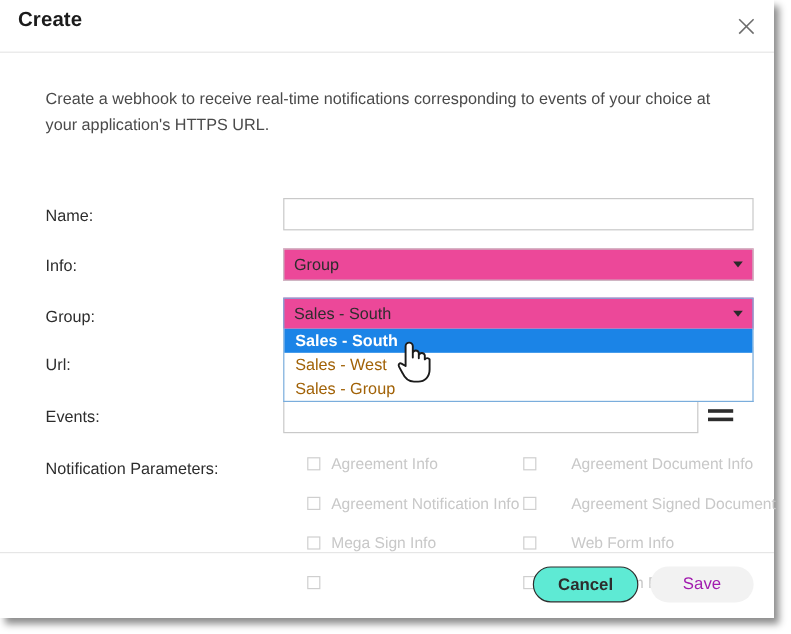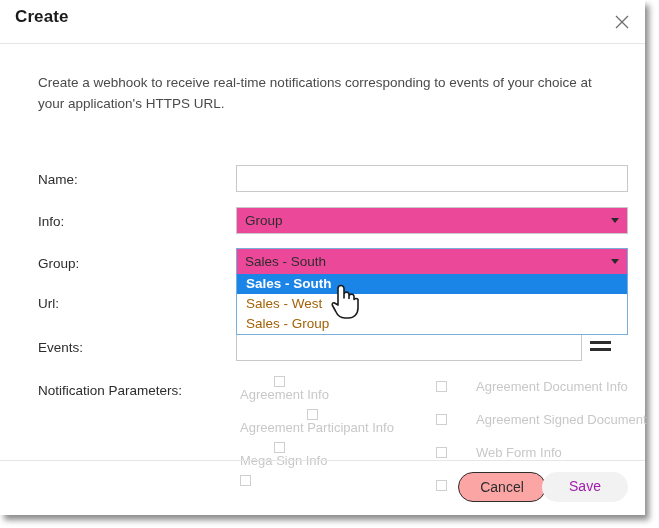--- a/index.html
+++ b/index.html
@@ -189,21 +189,21 @@
     position: relative;
     height: 33px;
   }
   .param-cell {
     position: absolute;
     top: 0;
     display: flex;
     align-items: center;
     height: 20px;
   }
-  .param-cell.col1 { left: 4px; flex-direction: column; }
+  .param-cell.col1 { left: 20px; }
   .param-cell.col2 { left: 200px; gap: 20px; }
   .cb {
     width: 11px;
     height: 11px;
     box-sizing: border-box;
     border: 1px solid #cfcfcf;
     background: #ffffff;
     margin-right: 9px;
     flex: 0 0 auto;
   }
@@ -227,26 +227,27 @@
     top: 11px;
     height: 30px;
     border-radius: 16px;
     box-sizing: border-box;
     font-family: "Liberation Sans", sans-serif;
     font-size: 14px;
     text-align: center;
     line-height: 28px;
   }
   #cancel-btn {
-    right: 99px;
+    right: 113px;
     width: 88px;
     border: 1.4px solid #2d2d2d;
-    background: #fca5a5;
+    background: #5eead4;
     color: #2d2d2d;
     cursor: pointer;
+    font-weight: bold;
   }
   #save-btn {
     right: 17px;
     width: 86px;
     border: none;
     background: #f2f2f2;
     color: #a21caf;
     cursor: default;
   }
 
@@ -319,21 +320,21 @@
         </div>
         <div class="param-cell col2">
           <span class="cb"></span>
           <span class="param-text">Agreement Document Info</span>
         </div>
       </div>
 
       <div class="param-row">
         <div class="param-cell col1">
           <span class="cb"></span>
-          <span class="param-text">Agreement Participant Info</span>
+          <span class="param-text">Agreement Notification Info</span>
         </div>
         <div class="param-cell col2">
           <span class="cb"></span>
           <span class="param-text">Agreement Signed Document</span>
         </div>
       </div>
 
       <div class="param-row">
         <div class="param-cell col1">
           <span class="cb"></span>

